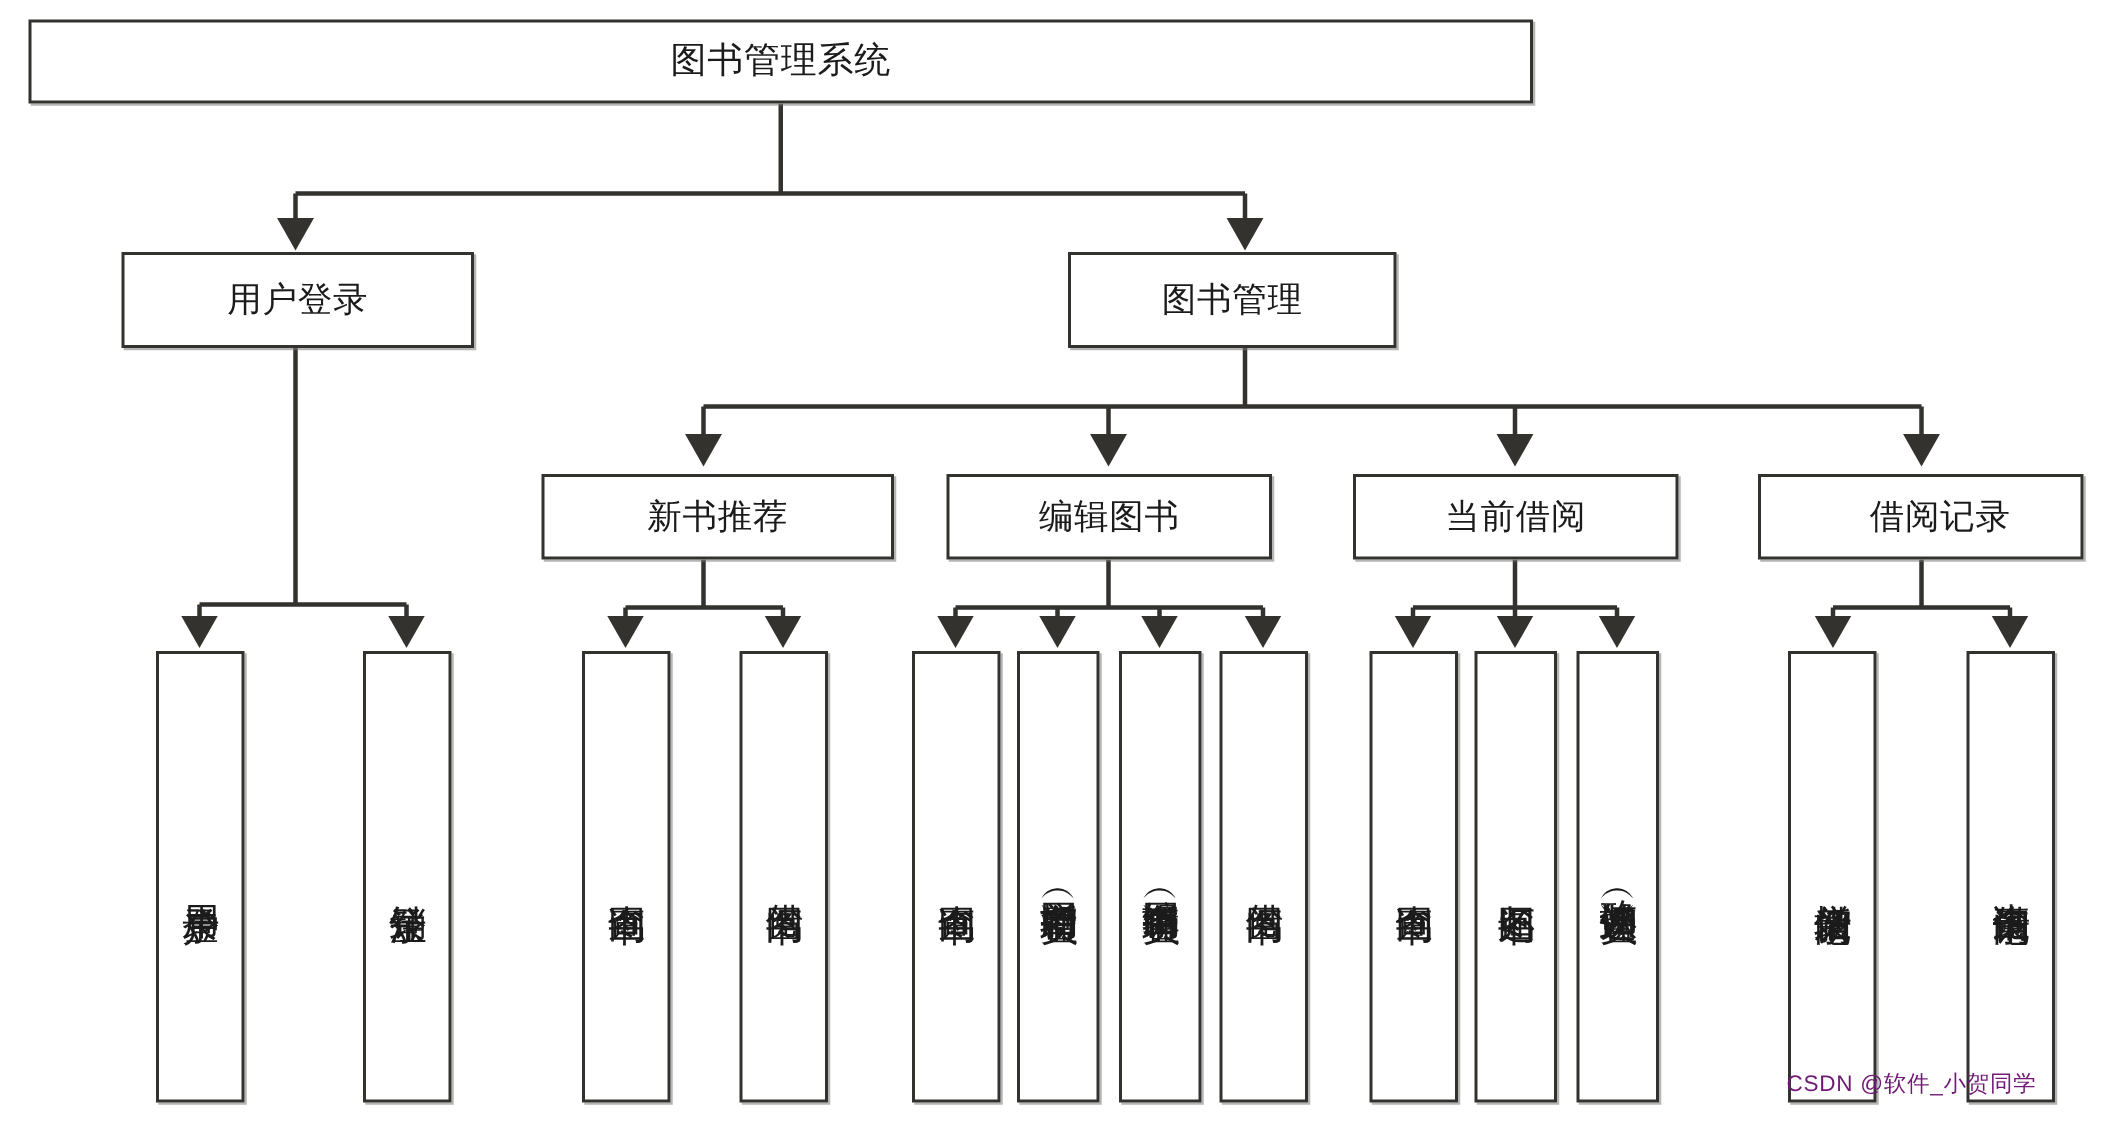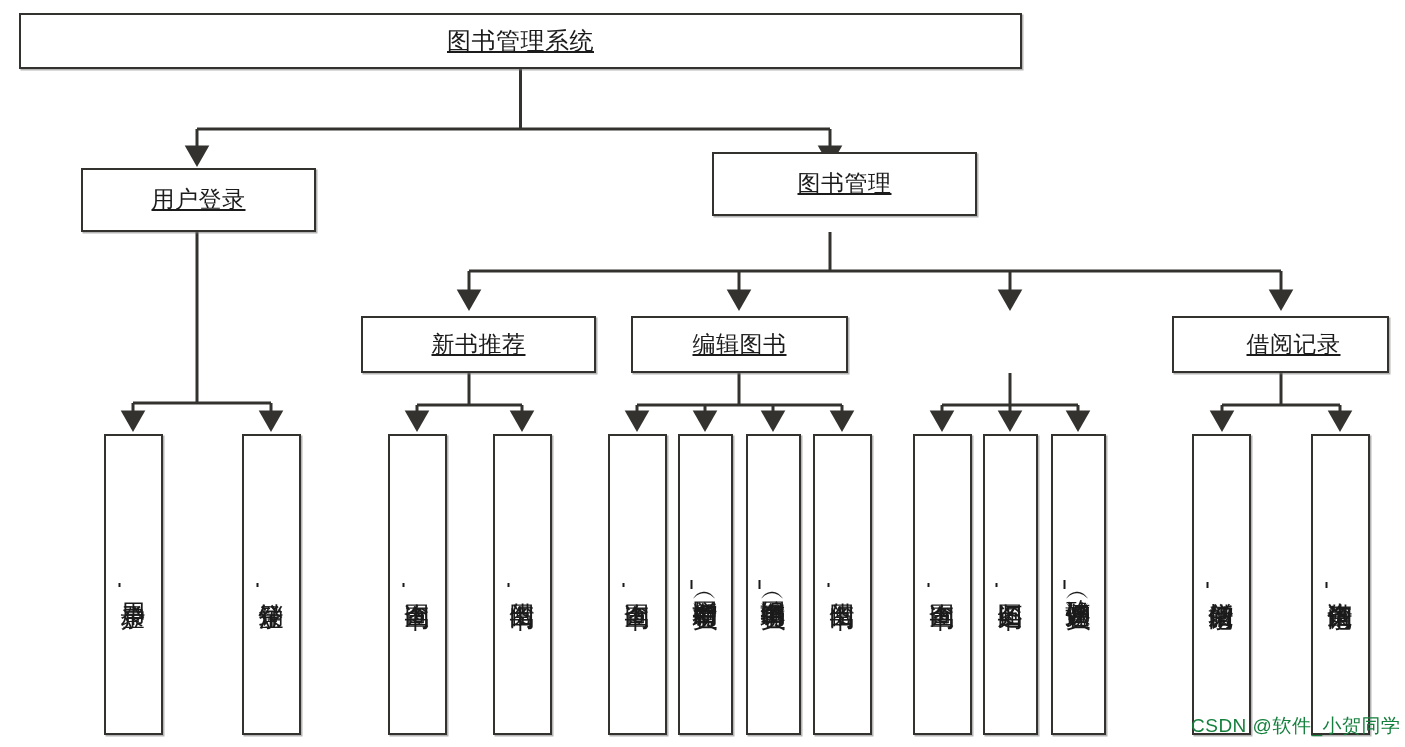--- a/index.html
+++ b/index.html
@@ -28,21 +28,20 @@
   .node {
     position: absolute;
     box-sizing: border-box;
     border: 2px solid #33322f;
     background: #ffffff;
     display: flex;
     align-items: center;
     justify-content: center;
     color: #1b1b1b;
     box-shadow: 1.5px 1.5px 0 rgba(120,120,120,0.55);
-    text-decoration: underline;
   }
   .node.h {
     font-size: 23px;
     letter-spacing: 0.5px;
     line-height: 1.1;
     white-space: nowrap;
   }
   .node.root {
     font-size: 24px;
   }
@@ -60,22 +59,22 @@
   .node.v span {
     writing-mode: vertical-rl;
     text-orientation: upright;
     display: block;
   }
   .node.v.tall span {
     line-height: 1.2;
   }
   .watermark {
     position: absolute;
-    color: #15803d;
-    font-size: 19px;
+    color: #701a75;
+    font-size: 15px;
     letter-spacing: 0.5px;
     white-space: nowrap;
     user-select: none;
   }
 </style>
 </head>
 <body>
 
 <div id="canvas">
 
@@ -130,30 +129,33 @@
     </g>
   </svg>
 
   <div class="node h root" style="left:19px; top:13px; width:1003px; height:56px;">
     <span>图书管理系统</span>
   </div>
 
   <div class="node h" style="left:81px; top:168px; width:235px; height:64px;">
     <span>用户登录</span>
   </div>
-  <div class="node h" style="left:712px; top:152px; width:265px; height:64px;">
+  <div class="node h" style="left:712px; top:168px; width:219px; height:64px;">
     <span>图书管理</span>
   </div>
 
   <div class="node h" style="left:361px; top:316px; width:235px; height:57px;">
     <span>新书推荐</span>
   </div>
   <div class="node h" style="left:631px; top:316px; width:217px; height:57px;">
     <span>编辑图书</span>
   </div>
+  <div class="node h" style="left:902px; top:316px; width:217px; height:57px;">
+    <span>当前借阅</span>
+  </div>
   <div class="node h" style="left:1172px; top:316px; width:217px; height:57px;padding-left:26px;">
     <span>借阅记录</span>
   </div>
 
   <div class="node v" style="left:104px; top:434px; width:59px; height:301px;">
     <span>用户登录</span>
   </div>
   <div class="node v" style="left:242px; top:434px; width:59px; height:301px;">
     <span>注销登录</span>
   </div>

